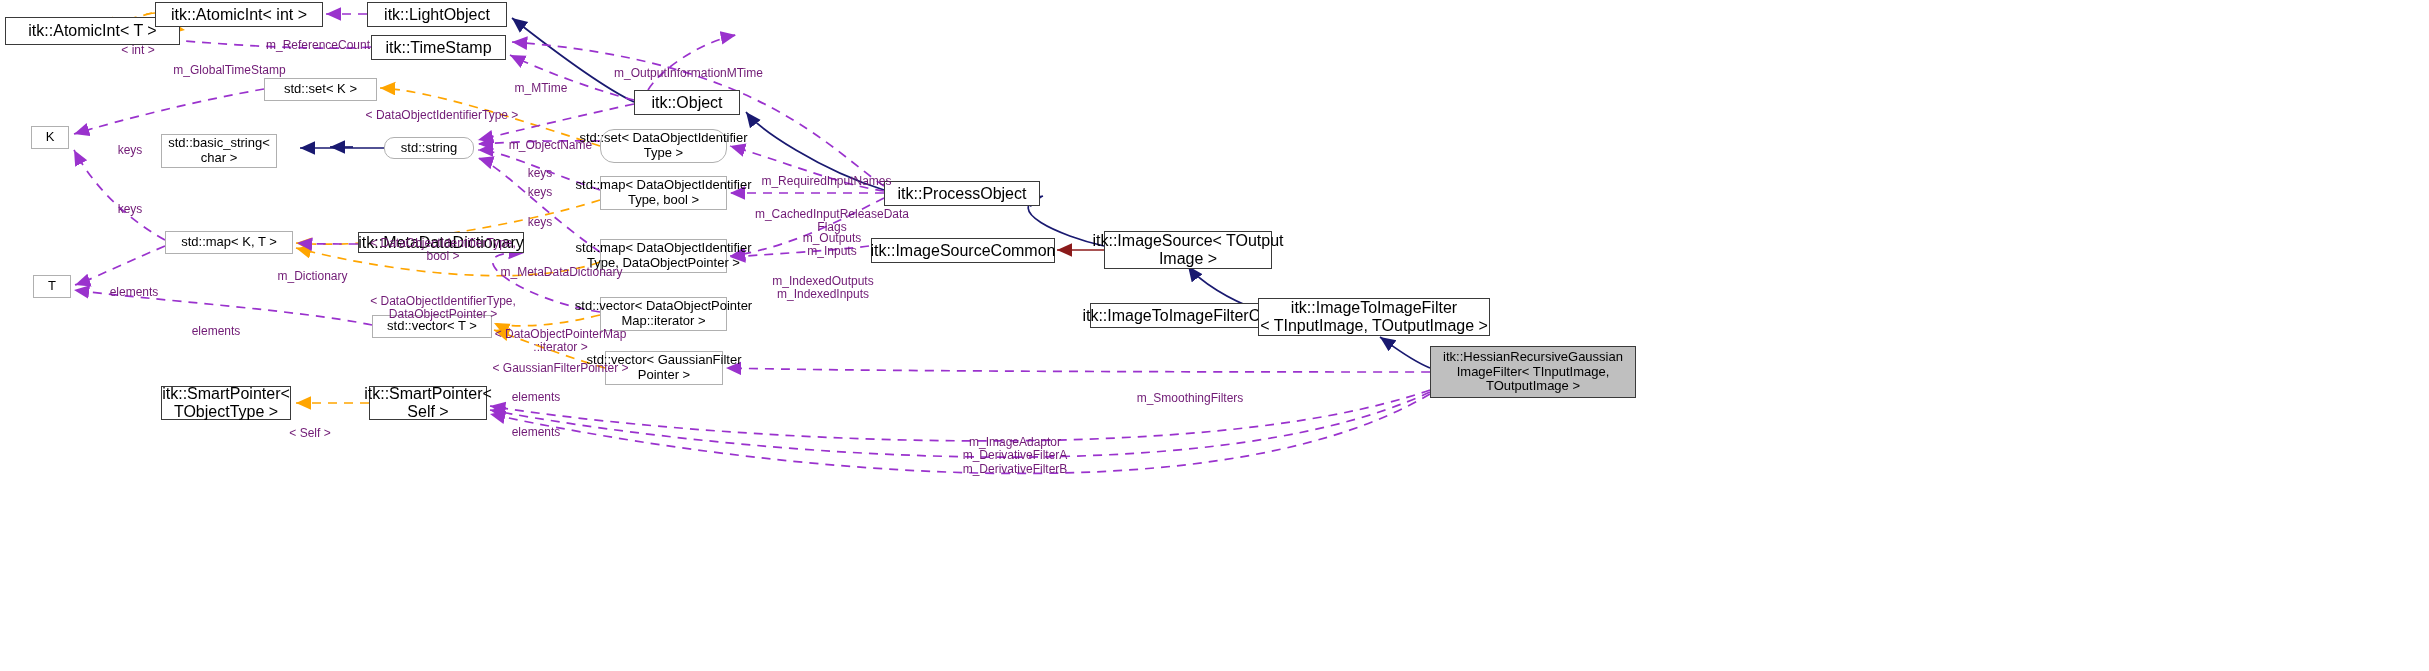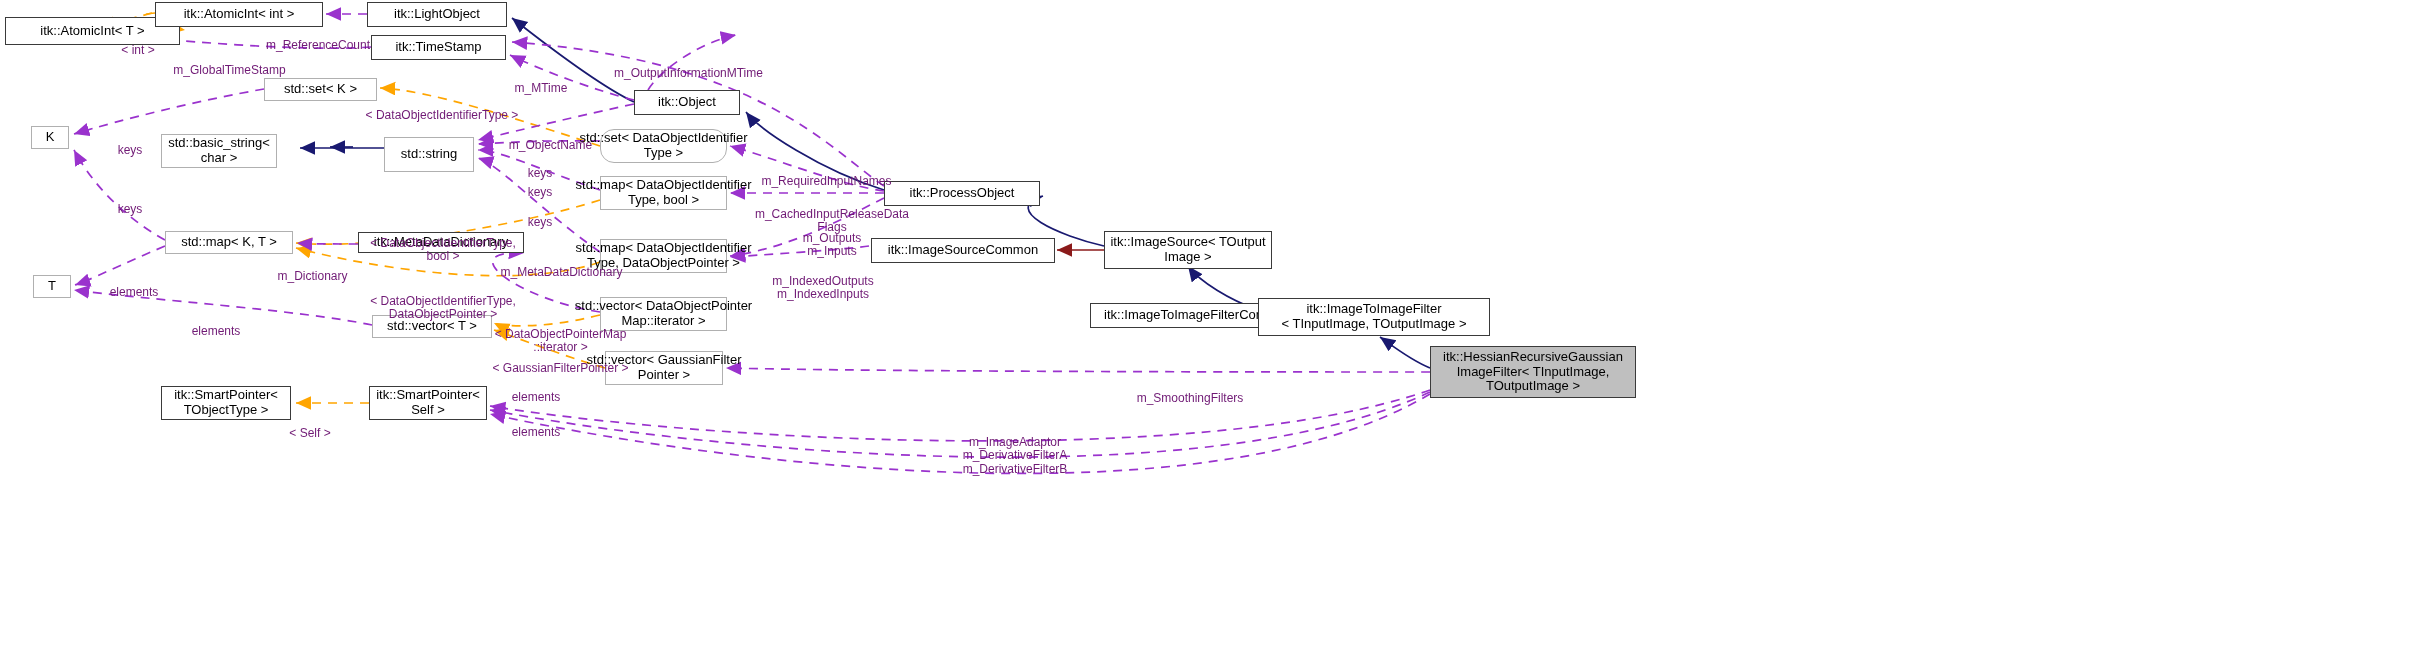--- a/index.html
+++ b/index.html
@@ -5,21 +5,21 @@
   html,body{margin:0;padding:0;background:#ffffff;}
   body{font-family:"Liberation Sans",sans-serif;}
   #diagram{position:relative;width:2429px;height:671px;background:#fff;overflow:hidden;}
   #edges{position:absolute;left:0;top:0;width:2429px;height:671px;}
   .node{position:absolute;box-sizing:border-box;display:flex;align-items:center;justify-content:center;
         text-align:center;line-height:1.12;background:#ffffff;color:#000;}
   .node .lbl{display:block;padding:0 3px;white-space:pre;}
   
   .n-stl{border:1px solid #b0b0b0;font-size:13px;}
   
-  .n-itk{border:1.6px solid #3a3a3a;font-size:13px;}
+  .n-itk{border:1.6px solid #3a3a3a;font-size:16px;}
   
   .n-self{border:1.6px solid #3a3a3a;background:#bfbfbf;font-size:13px;}
   .elabel{position:absolute;font-size:12px;color:#701a75;text-align:center;white-space:pre;line-height:1.12;margin-top:38px;}
 </style>
 </head>
 <body>
 
 <div id="diagram">
 
   <svg id="edges" viewBox="0 0 2429 671" xmlns="http://www.w3.org/2000/svg">
@@ -107,21 +107,21 @@
       <div class="node n-stl" style="left: 264px; top: 78px; width: 113px; height: 23px;">
         <span class="lbl">std::set&lt; K &gt;</span>
       </div>
       <div class="node n-stl" style="left: 31px; top: 126px; width: 38px; height: 23px;">
         <span class="lbl">K</span>
       </div>
       <div class="node n-stl" style="left: 161px; top: 134px; width: 116px; height: 34px;">
         <span class="lbl">std::basic_string&lt;
 char &gt;</span>
       </div>
-      <div class="node n-stl" style="left: 384px; top: 137px; width: 90px; height: 35px;">
+      <div class="node n-stl" style="left: 384px; top: 137px; width: 90px; height: 22px; border-radius: 10px;">
         <span class="lbl">std::string</span>
       </div>
       <div class="node n-itk" style="left: 634px; top: 90px; width: 106px; height: 25px;">
         <span class="lbl">itk::Object</span>
       </div>
       <div class="node n-stl" style="left: 600px; top: 129px; width: 127px; height: 34px; border-radius: 14px;">
         <span class="lbl">std::set&lt; DataObjectIdentifier
 Type &gt;</span>
       </div>
       <div class="node n-stl" style="left: 600px; top: 176px; width: 127px; height: 34px;">

